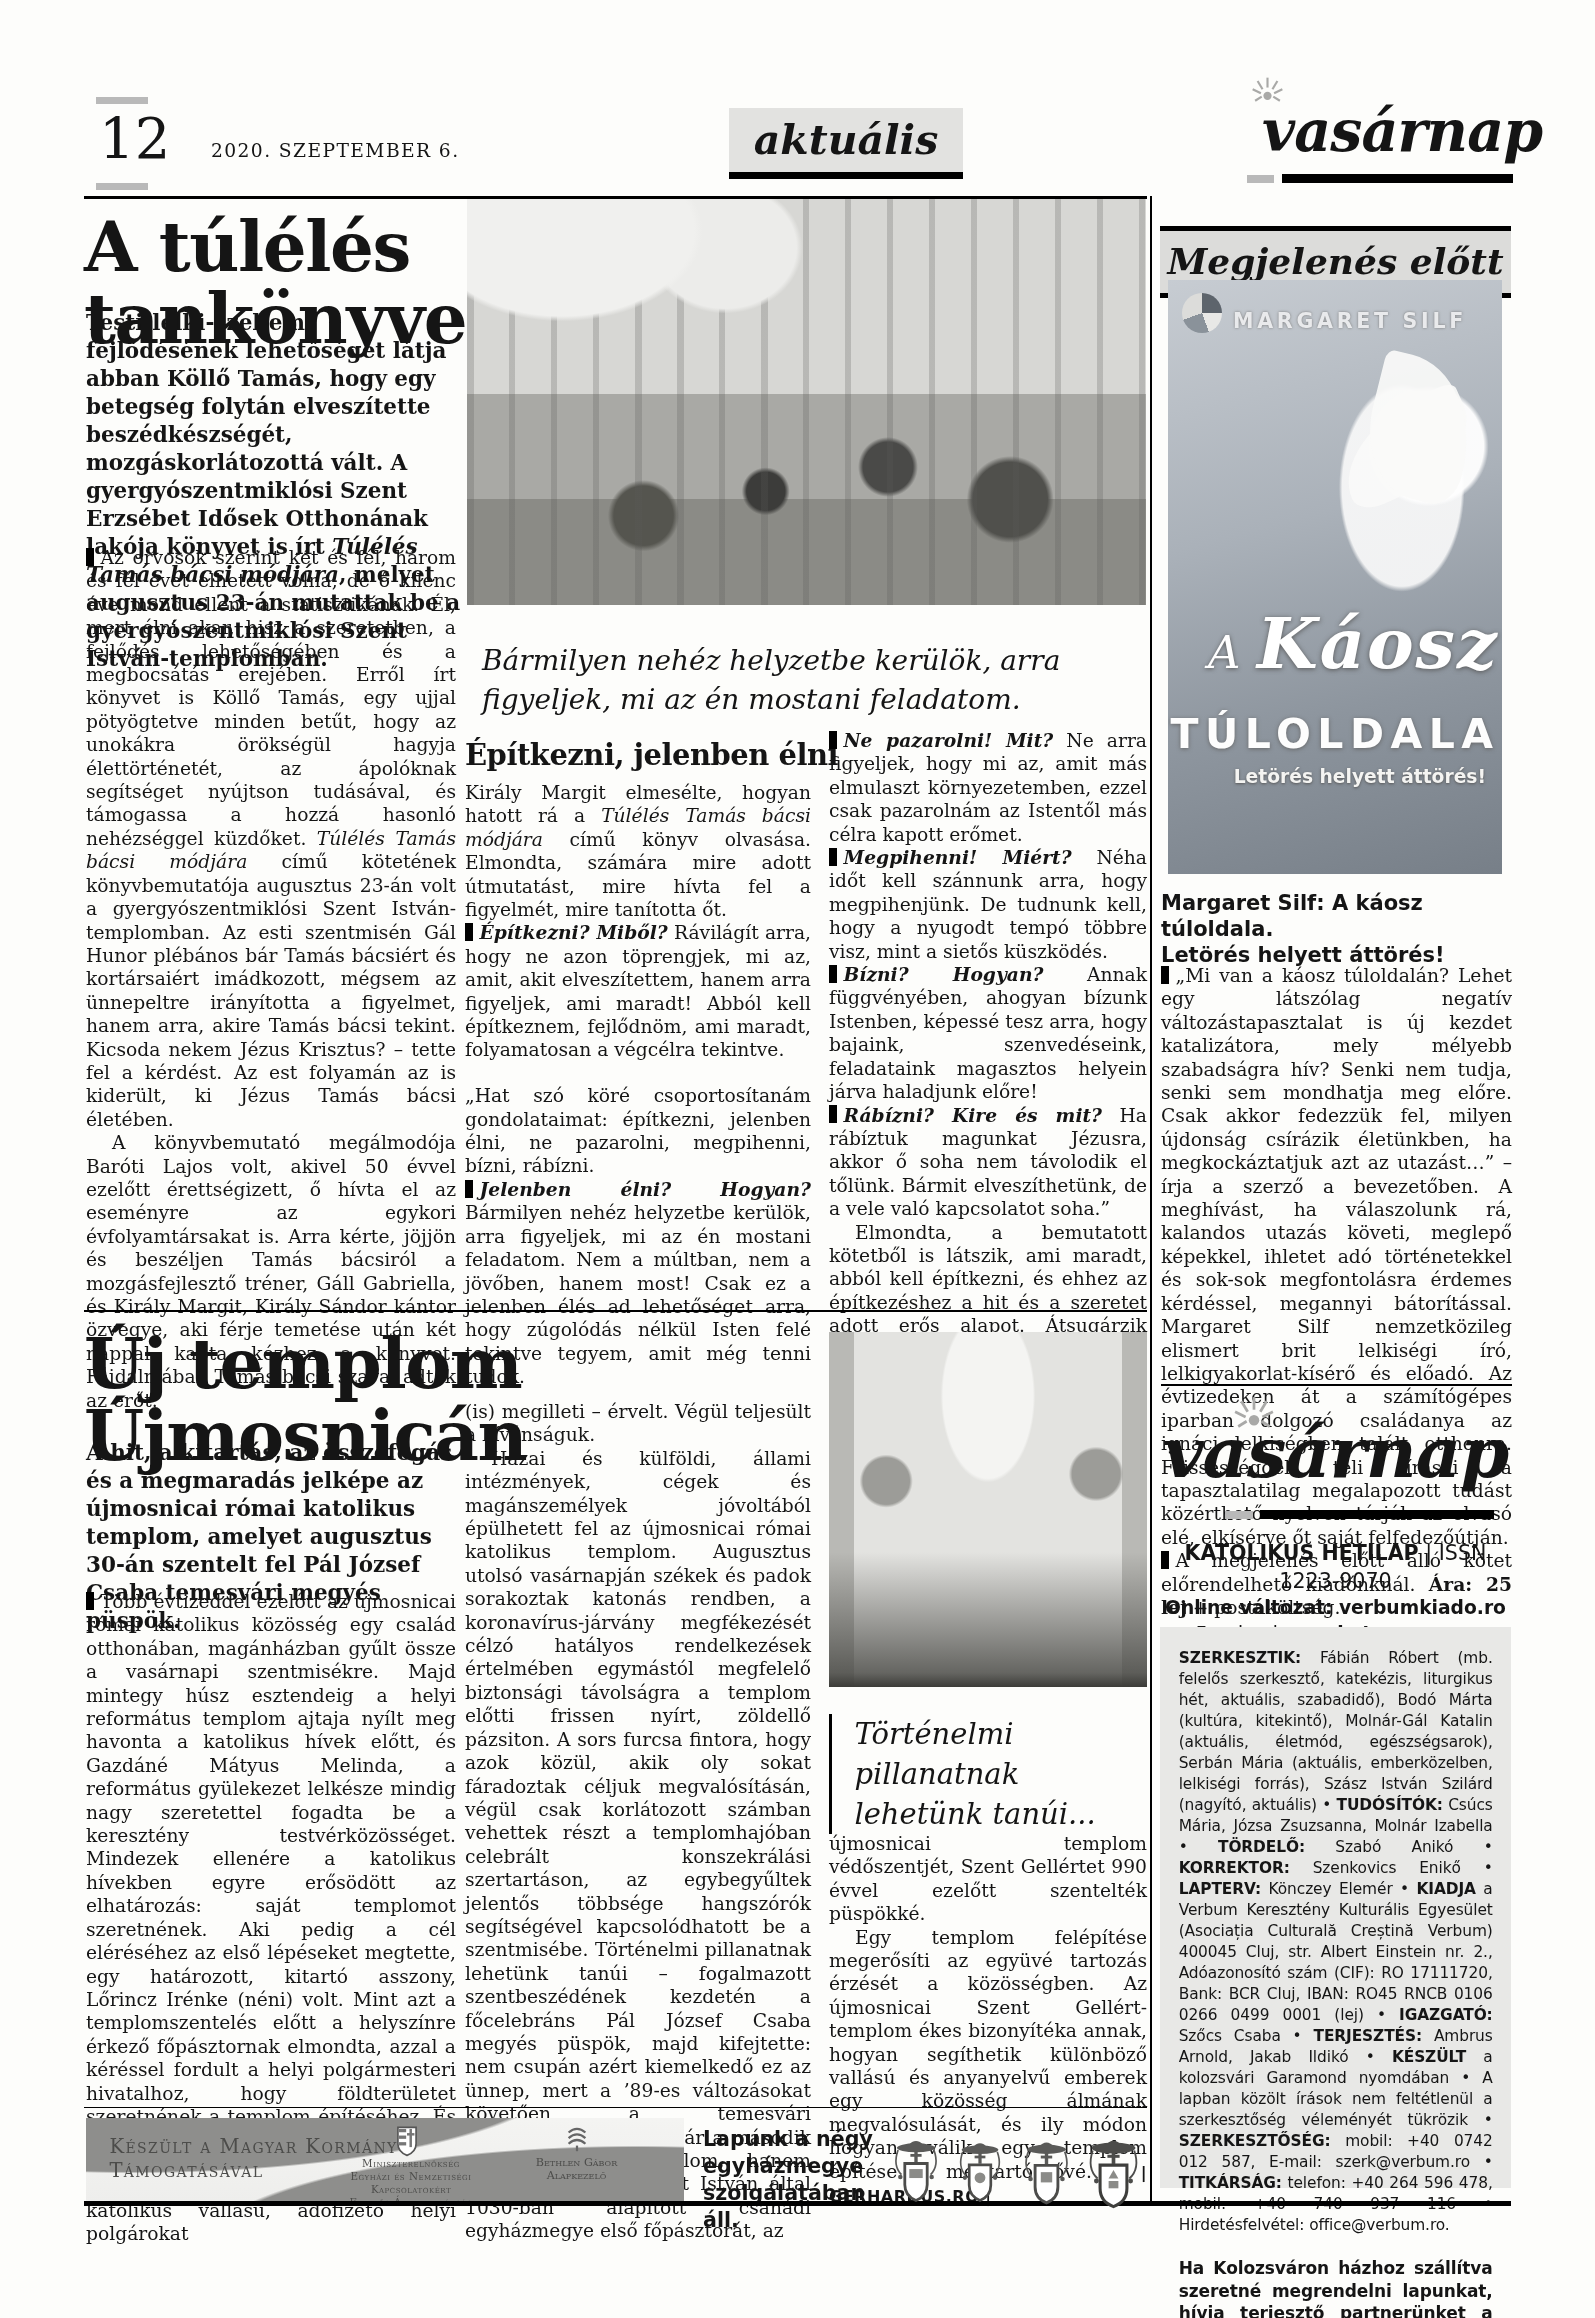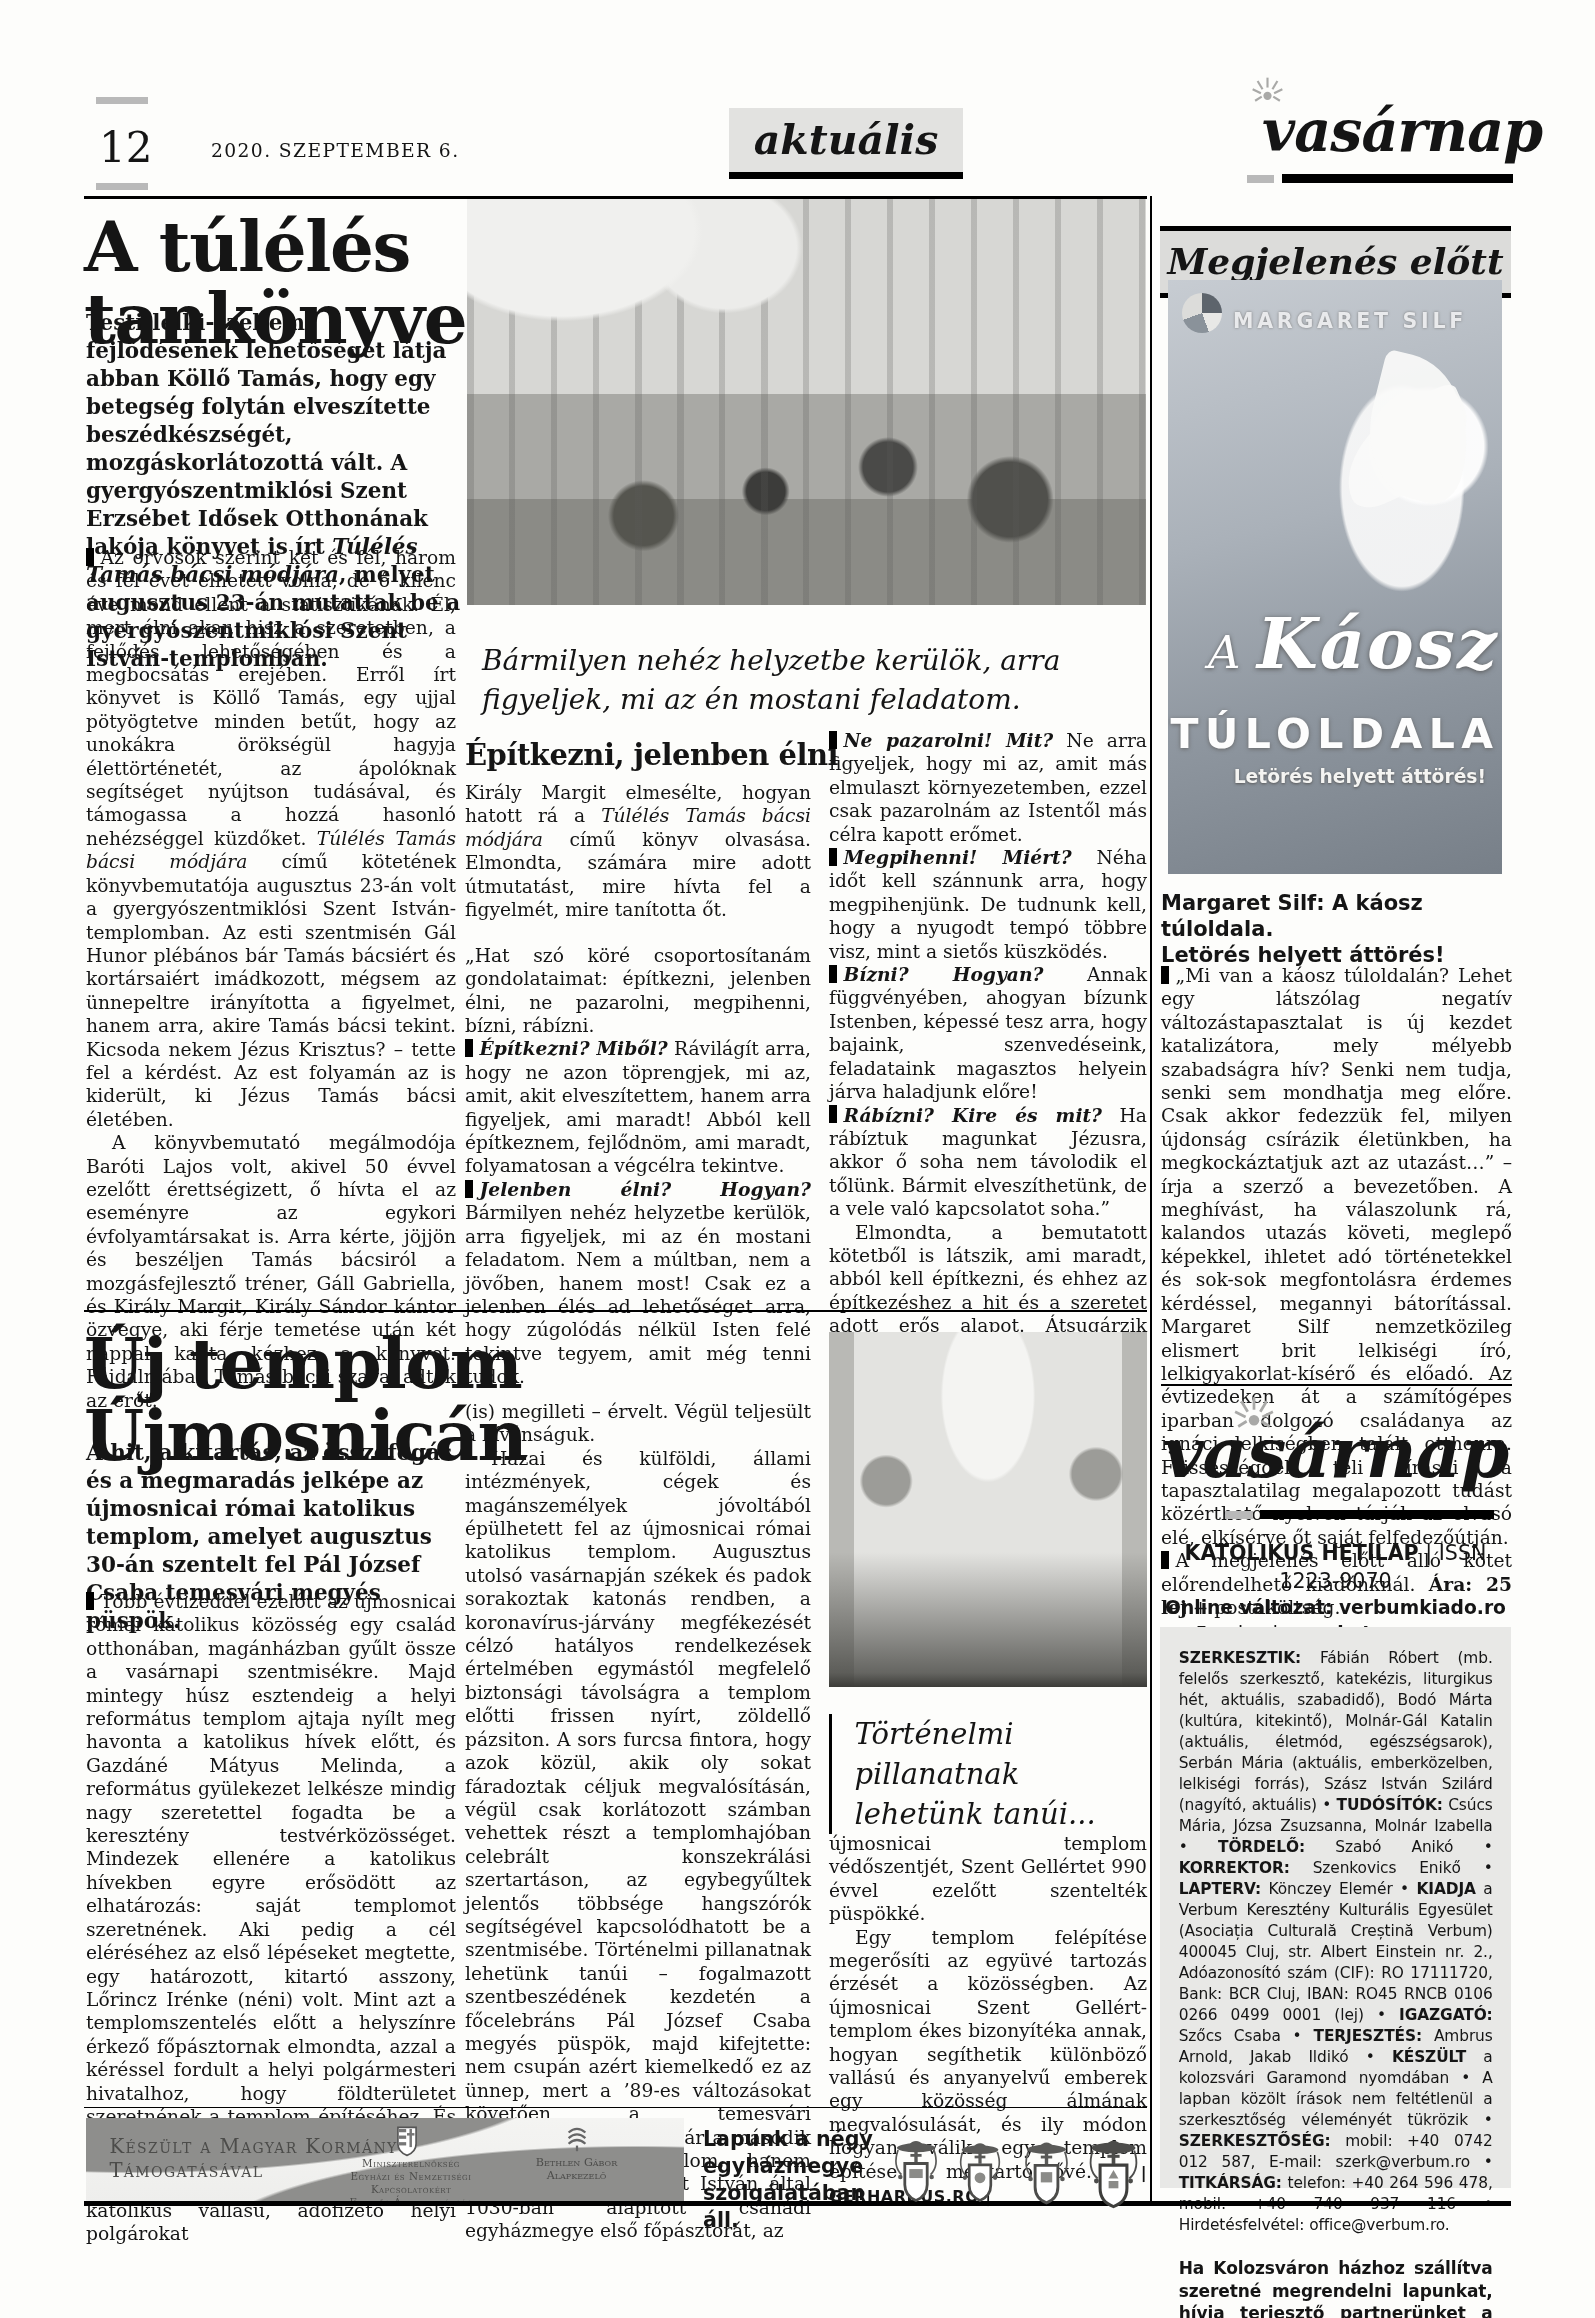--- a/index.html
+++ b/index.html
@@ -2,21 +2,21 @@
 <html lang="hu" style="font-size:7.5px"><head>
 <meta charset="utf-8">
 <style>
   html,body{margin:0;padding:0;background:#888;}
   .page{position:relative;width:1595px;height:2319px;background:#fdfdfb;color:#151515;
         font-family:"DejaVu Serif","Liberation Serif",serif;overflow:hidden;}
   .abs{position:absolute;}
   .rule{background:#000;}
   .graybar{background:#b9b9b9;}
   
-  .pagenum{font-size:42px;font-weight:400;line-height:1;margin-top:16px;}
+  .pagenum{font-size:56px;font-weight:400;line-height:1;}
   .dateline{font-size:18.7px;letter-spacing:1.4px;}
   .sectionbox{background:#e2e2e0;border-bottom:7.5px solid #000;text-align:center;
               font-style:italic;font-weight:bold;font-size:41px;line-height:64px;}
   .brand{font-style:italic;font-weight:bold;letter-spacing:-0.9px;}
   .brand-top{font-size:57px;line-height:1;}
   
   .headline{font-weight:bold;font-size:69px;line-height:1.05;letter-spacing:-1.4px;z-index:5;}
   .lead{font-weight:bold;font-size:21.5px;line-height:28px;text-align:left;}
   .bodycol{font-size:18.7px;line-height:23.4px;text-align:justify;}
   .bodycol p{margin:0;}
@@ -120,22 +120,22 @@
     <p><span class="pmark"></span><span>Az orvosok szerint két és fél, három és fél évet élhetett volna, de ő kilenc éve mond ellent a statisztikának. Él, mert élni akar, hisz a szeretetben, a fejlődés lehetőségében és a megbocsátás erejében. Erről írt könyvet is Köllő Tamás, egy ujjal pötyögtetve minden betűt, hogy az unokákra örökségül hagyja élettörténetét, az ápolóknak segítséget nyújtson tudásával, és támogassa a hozzá hasonló nehézséggel küzdőket. </span><span class="ital">Túlélés Tamás bácsi módjára</span><span> című kötetének könyvbemutatója augusztus 23-án volt a gyergyószentmiklósi Szent István-templomban. Az esti szentmisén Gál Hunor plébános bár Tamás bácsiért és kortársaiért imádkozott, mégsem az ünnepeltre irányította a figyelmet, hanem arra, akire Tamás bácsi tekint. Kicsoda nekem Jézus Krisztus? – tette fel a kérdést. Az est folyamán az is kiderült, ki Jézus Tamás bácsi életében.</span></p>
     <p class="ind"><span>A könyvbemutató megálmodója Baróti Lajos volt, akivel 50 évvel ezelőtt érettségizett, ő hívta el az eseményre az egykori évfolyamtársakat is. Arra kérte, jöjjön és beszéljen Tamás bácsiról a mozgásfejlesztő tréner, Gáll Gabriella, és Király Margit, Király Sándor kántor özvegye, aki férje temetése után két nappal kapta kézhez a könyvet. Fájdalmában Tamás bácsi szavai adták az erőt.</span></p>
   </div>
 
   <div class="abs caption" style="left:482px;top:641px;width:654px;">Bármilyen nehéz helyzetbe kerülök, arra figyeljek, mi az én mostani feladatom.</div>
 
   <div class="abs subhead" style="left:465px;top:738px;">Építkezni, jelenben élni</div>
 
   <div class="abs bodycol" style="left:465px;top:781px;width:346px;height:523px;">
     <p><span>Király Margit elmesélte, hogyan hatott rá a </span><span class="ital">Túlélés Tamás bácsi módjára</span><span> című könyv olvasása. Elmondta, számára mire adott útmutatást, mire hívta fel a figyelmét, mire tanította őt.</span></p>
+    <p><span class="pmark"></span><span class="leadin">Építkezni? Miből?</span><span> Rávilágít arra, hogy ne azon töprengjek, mi az, amit, akit elveszítettem, hanem arra figyeljek, ami maradt! Abból kell építkeznem, fejlődnöm, ami maradt, folyamatosan a végcélra tekintve.</span></p>
     <p style="margin-top:22.4px;"><span>„Hat szó köré csoportosítanám gondolataimat: építkezni, jelenben élni, ne pazarolni, megpihenni, bízni, rábízni.</span></p>
-    <p><span class="pmark"></span><span class="leadin">Építkezni? Miből?</span><span> Rávilágít arra, hogy ne azon töprengjek, mi az, amit, akit elveszítettem, hanem arra figyeljek, ami maradt! Abból kell építkeznem, fejlődnöm, ami maradt, folyamatosan a végcélra tekintve.</span></p>
     <p><span class="pmark"></span><span class="leadin">Jelenben élni? Hogyan?</span><span> Bármilyen nehéz helyzetbe kerülök, arra figyeljek, mi az én mostani feladatom. Nem a múltban, nem a jövőben, hanem most! Csak ez a jelenben élés ad lehetőséget arra, hogy zúgolódás nélkül Isten felé tekintve tegyem, amit még tenni tudok.</span></p>
   </div>
 
   <div class="abs bodycol" style="left:829px;top:729px;width:318px;height:577px;">
     <p><span class="pmark"></span><span class="leadin">Ne pazarolni! Mit?</span><span> Ne arra figyeljek, hogy mi az, amit más elmulaszt környezetemben, ezzel csak pazarolnám az Istentől más célra kapott erőmet.</span></p>
     <p><span class="pmark"></span><span class="leadin">Megpihenni! Miért?</span><span> Néha időt kell szánnunk arra, hogy megpihenjünk. De tudnunk kell, hogy a nyugodt tempó többre visz, mint a sietős küszködés.</span></p>
     <p><span class="pmark"></span><span class="leadin">Bízni? Hogyan?</span><span> Annak függvényében, ahogyan bízunk Istenben, képessé tesz arra, hogy bajaink, szenvedéseink, feladataink magasztos helyein járva haladjunk előre!</span></p>
     <p><span class="pmark"></span><span class="leadin">Rábízni? Kire és mit?</span><span> Ha rábíztuk magunkat Jézusra, akkor ő soha nem távolodik el tőlünk. Bármit elveszíthetünk, de a vele való kapcsolatot soha.”</span></p>
     <p class="ind"><span>Elmondta, a bemutatott kötetből is látszik, ami maradt, abból kell építkezni, és ehhez az építkezéshez a hit és a szeretet adott erős alapot. Átsugárzik Köllő Tamás írásán, hogy valaki nagyobb hatalom, minden szenvedés ellenére, beragyogja az életét, erőt ad a kereszt hordozásában. </span><span class="byline">| BALÁZS KATALIN |</span></p>
   </div>

